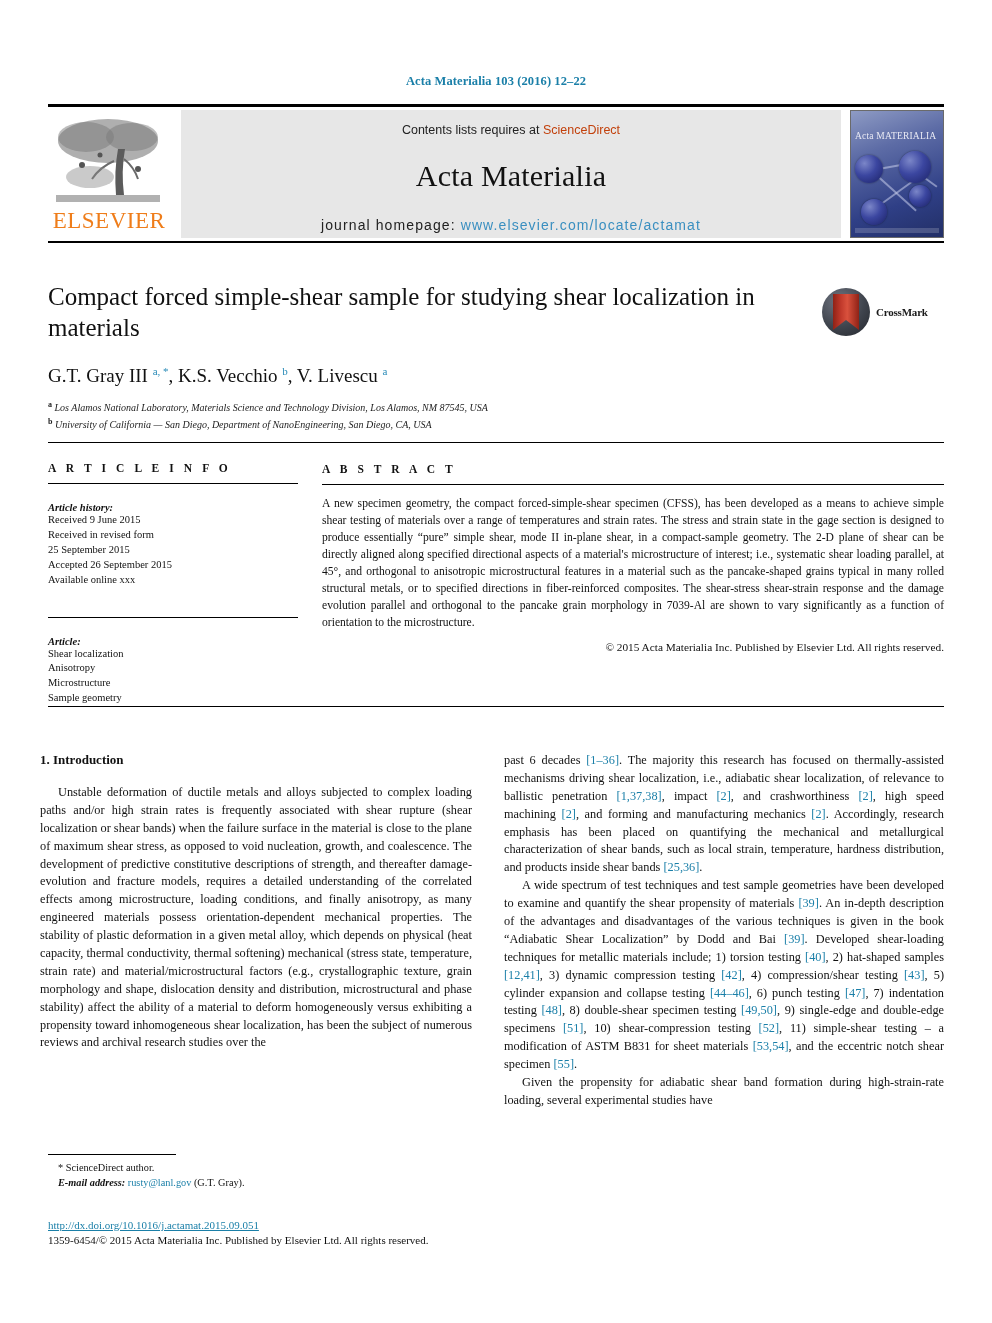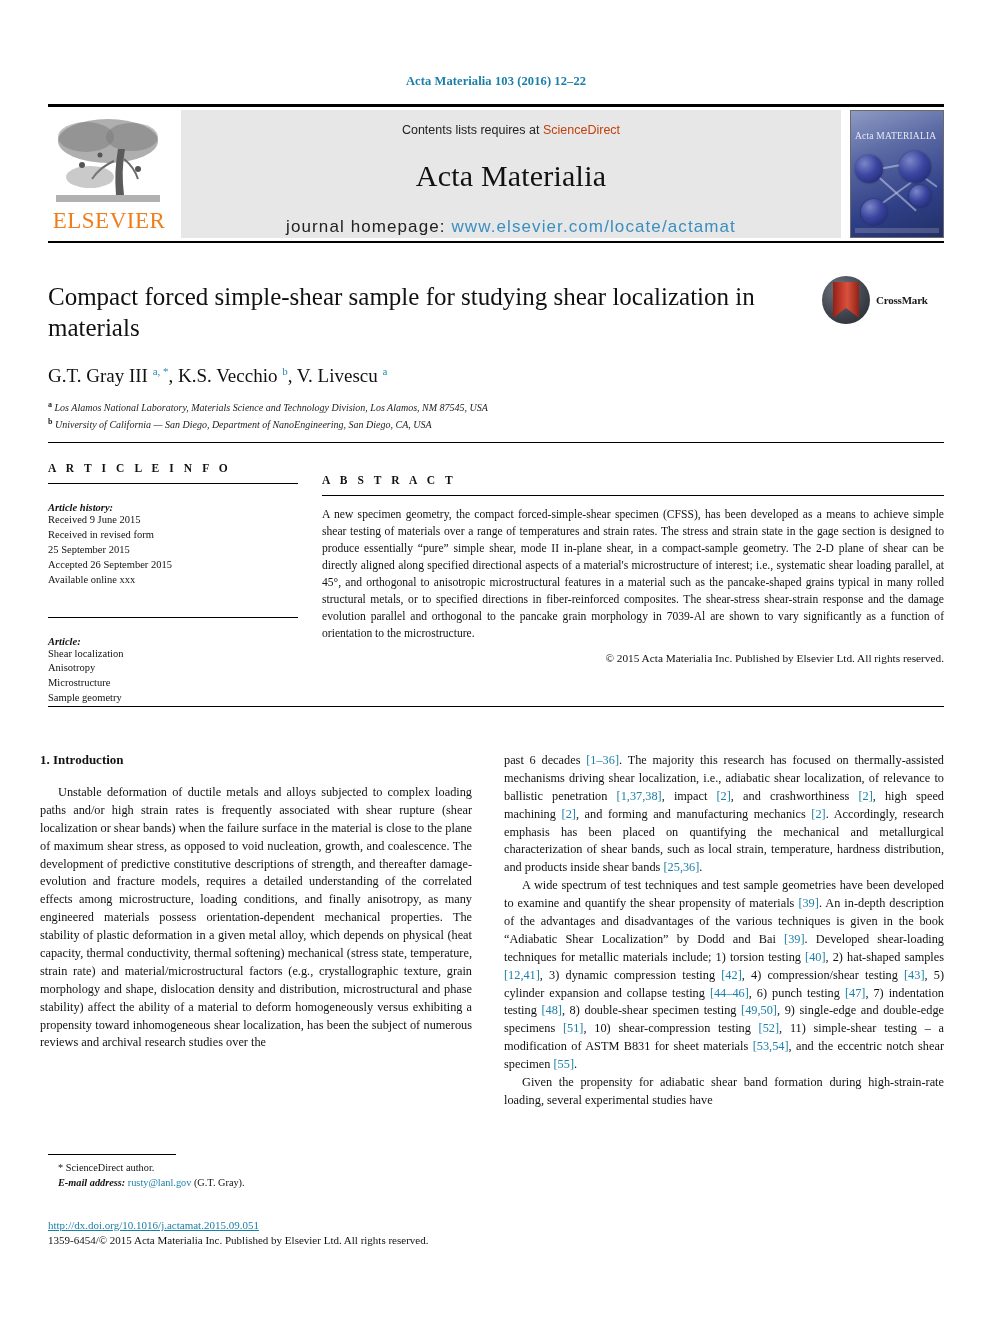--- a/index.html
+++ b/index.html
@@ -94,21 +94,21 @@
   .journal-name {
     margin-top: 22px;
     font-family: "Liberation Serif", serif;
     font-size: 30px;
     color: #111;
     letter-spacing: .2px;
   }
   .homepage-line {
     margin-top: 24px;
     font-family: "Liberation Sans", sans-serif;
-    font-size: 17px;
+    font-size: 14px;
     letter-spacing: 1.1px;
     color: #222;
   }
   .homepage-line .url {
     color: #3a8fc0;
   }
   .cover-thumb {
     position: absolute;
     right: 0;
     top: 3px;
@@ -189,21 +189,21 @@
   .affiliations sup {
     font-size: 8px;
     font-style: normal;
     font-weight: bold;
     vertical-align: super;
   }
 
   .crossmark {
     position: absolute;
     left: 822px;
-    top: 276px;
+    top: 288px;
     width: 122px;
     height: 54px;
     text-decoration: underline;
   }
   .cm-circle {
     position: absolute;
     left: 0; top: 0;
     width: 48px; height: 48px;
     border-radius: 50%;
     background: radial-gradient(circle at 35% 28%, #6f7480 0%, #3f444d 55%, #23262c 100%);
@@ -244,21 +244,21 @@
 
   .info-col {
     position: absolute;
     left: 48px;
     top: 462px;
     width: 250px;
   }
   .abs-col {
     position: absolute;
     left: 322px;
-    top: 474px;
+    top: 463px;
     width: 622px;
   }
   .sec-label {
     font-family: "Liberation Serif", serif;
     font-size: 11.5px;
     font-weight: bold;
     letter-spacing: 3.6px;
     color: #111;
   }
   .sec-hr {

